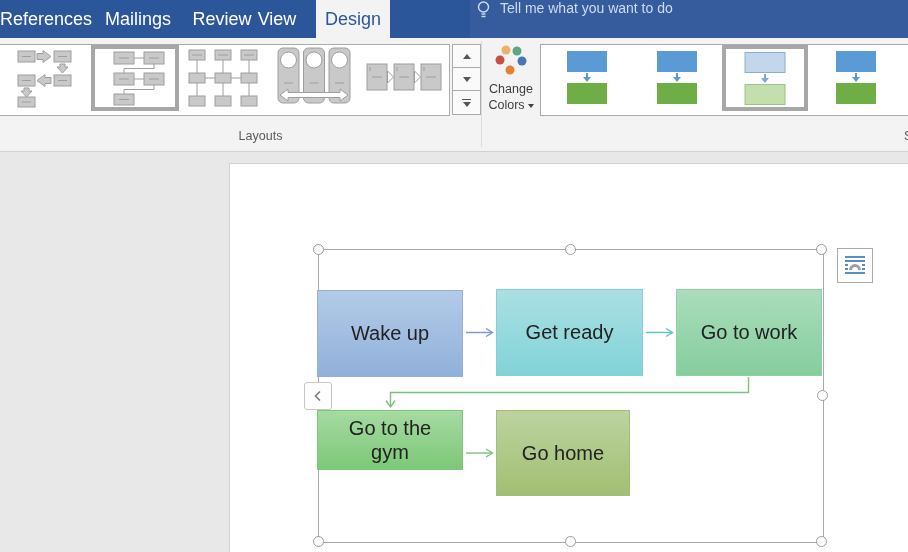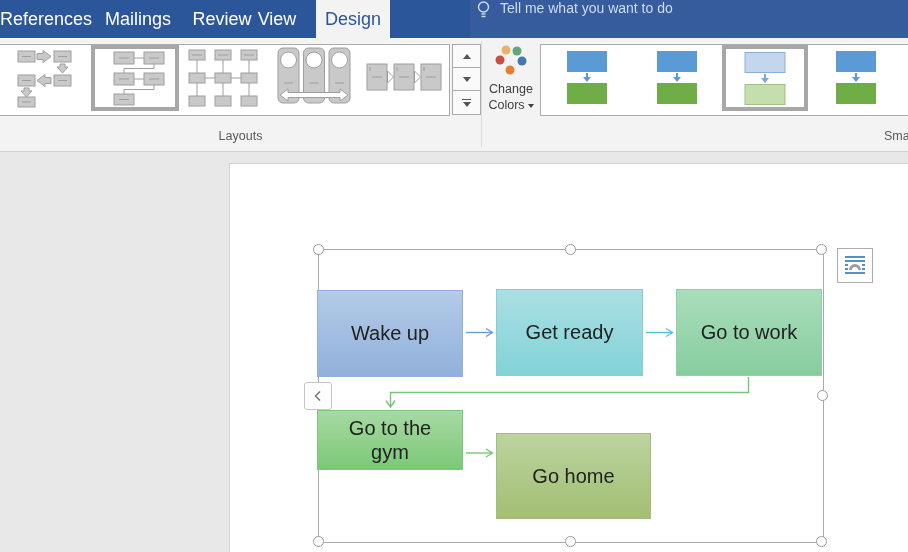--- a/index.html
+++ b/index.html
@@ -14,21 +14,21 @@
   .tab{position:absolute;top:0;height:38px;display:flex;align-items:center;justify-content:center;
        font-size:18px;color:#fff;cursor:default;}
   .tab.active{background:#f3f3f3;color:#2b579a;}
   .tab.contextual{background:#1f3e70;color:#fff;}
   .tellme{position:absolute;left:476px;top:0;height:38px;display:flex;gap:9px;
           color:#cfdcf0;font-size:14px;}
   
   .ribbon{position:absolute;left:0;top:38px;width:908px;height:113px;background:#f3f3f3;
           border-bottom:1px solid #d2d2d2;}
   .gallery{position:absolute;background:#fff;border:1px solid #ababab;}
-  .group-label{position:absolute;top:91px;font-size:12.5px;color:#5a5a5a;}
+  .group-label{position:absolute;top:91px;font-size:12.5px;color:#5a5a5a;padding-left:20px;}
   .gsep{position:absolute;top:3px;width:1px;height:106px;background:#dcdcdc;}
   .lay-thumb{position:absolute;}
   .lay-sel{position:absolute;border:4px solid #a7a7a7;background:#fff;display:flex;align-items:center;justify-content:center;}
   .scrollbtn{position:absolute;left:452px;width:27px;height:23px;background:#fafafa;border:1px solid #ababab;
              display:flex;flex-direction:column;align-items:center;justify-content:center;}
   .tri-up{width:0;height:0;border-left:4px solid transparent;border-right:4px solid transparent;border-bottom:5px solid #555;}
   .tri-down{width:0;height:0;border-left:4px solid transparent;border-right:4px solid transparent;border-top:5px solid #555;}
   .more-line{width:9px;height:1px;background:#555;margin-bottom:2px;}
   .ccbtn{position:absolute;left:483px;top:2px;width:56px;height:108px;display:flex;flex-direction:column;
          align-items:center;padding-top:4px;box-sizing:border-box;}
@@ -277,21 +277,21 @@
   </div>
 <div class="node" style="left:496px;top:289px;width:147px;height:87px;background:linear-gradient(#abdfe3,#81d3d8);border:1px solid #85ced2">
     <span>Get ready</span>
   </div>
 <div class="node" style="left:676px;top:289px;width:146px;height:87px;background:linear-gradient(#aaddbb,#86cd9e);border:1px solid #90d0a5">
     <span>Go to work</span>
   </div>
 <div class="node" style="left:317px;top:410px;width:146px;height:60px;background:linear-gradient(#a6daa2,#7cc878);border:1px solid #7fc57e">
     <span>Go to the gym</span>
   </div>
-<div class="node" style="left:496px;top:433px;width:155px;height:86px;background:linear-gradient(#bcd3a0,#a2bf72);border:1px solid #a8bb7c">
+<div class="node" style="left:496px;top:410px;width:134px;height:86px;background:linear-gradient(#bcd3a0,#a2bf72);border:1px solid #a8bb7c">
     <span>Go home</span>
   </div>
 
 <svg class="arrows" width="908" height="552" viewBox="0 0 908 552">
   <g fill="none" stroke-width="1.4">
     <g stroke="#6f9ad4">
       <line x1="466" y1="332.5" x2="492" y2="332.5"></line>
         <polyline points="486,328.5 492.5,332.5 486,336.5"></polyline>
     </g>
     <g stroke="#56c3c9">

